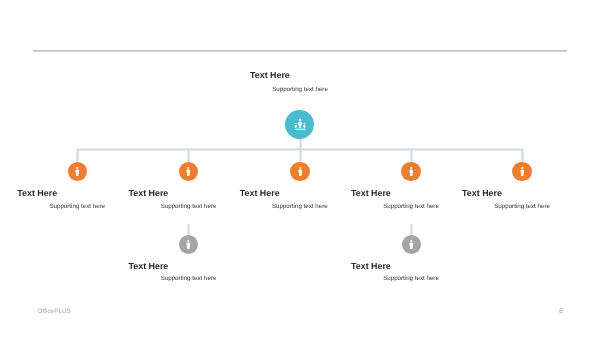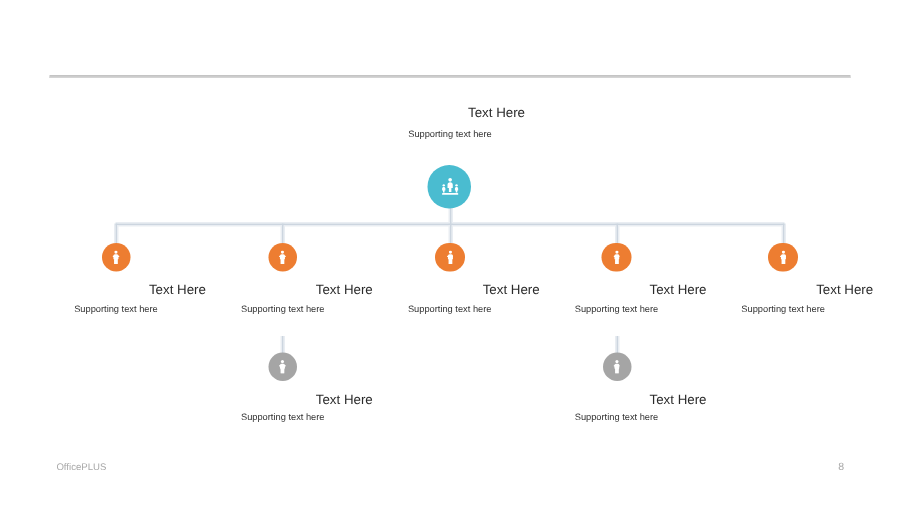--- a/index.html
+++ b/index.html
@@ -14,22 +14,22 @@
   .rule-soft{position:absolute;left:33px;top:51px;width:534px;height:1px;background:#d4d4d4;}
 
   
   .conn{position:absolute;background:#ccd5df;}
   .conn-soft{position:absolute;background:#e9edf2;}
 
   
   .circ{position:absolute;border-radius:50%;display:flex;align-items:center;justify-content:center;}
 
   
-  .node-title{position:absolute;width:120px;font-size:8.9px;font-weight:normal;color:#2b2b2b;
-              text-align:right;white-space:nowrap;line-height:10px;}
+  .node-title{position:absolute;width:120px;font-size:8.9px;font-weight:bold;color:#2b2b2b;
+              text-align:left;white-space:nowrap;line-height:10px;}
   .node-sub{position:absolute;width:120px;font-size:6.2px;color:#333333;
             text-align:center;white-space:nowrap;line-height:8px;}
   .root-title{width:100px;}
   .root-sub{width:100px;}
 
   
   .footer-brand{position:absolute;left:37.6px;top:308.2px;font-size:6.4px;color:#a8a8a8;}
   .footer-page{position:absolute;left:558.9px;top:307.6px;font-size:7px;color:#a8a8a8;}
 
   

